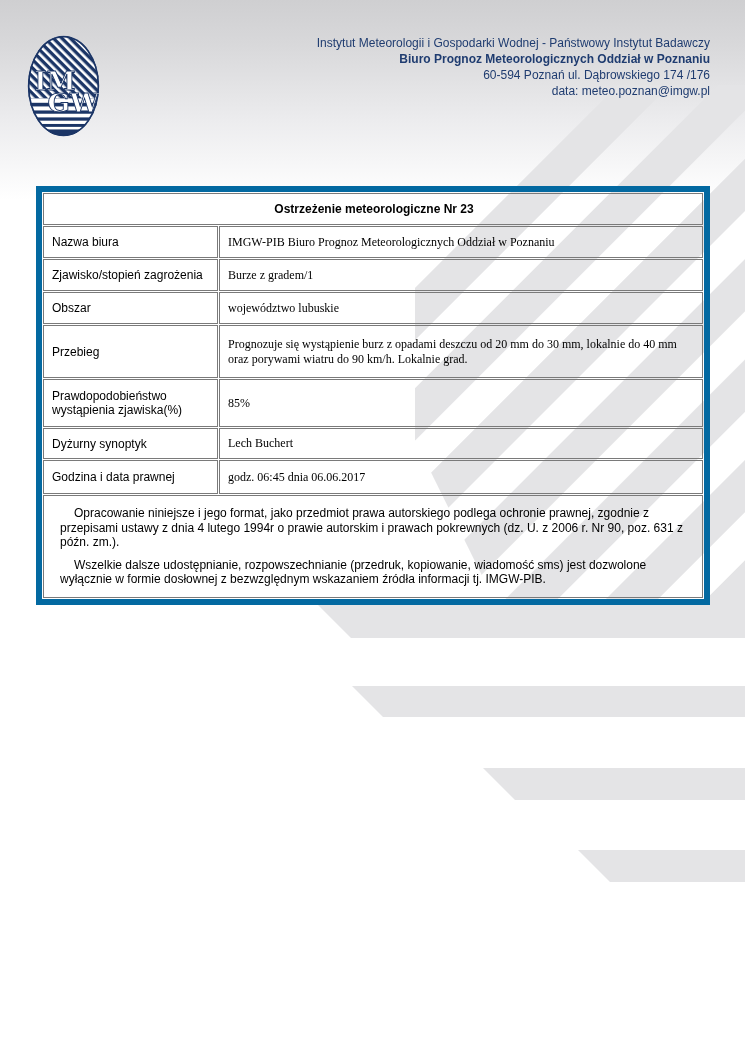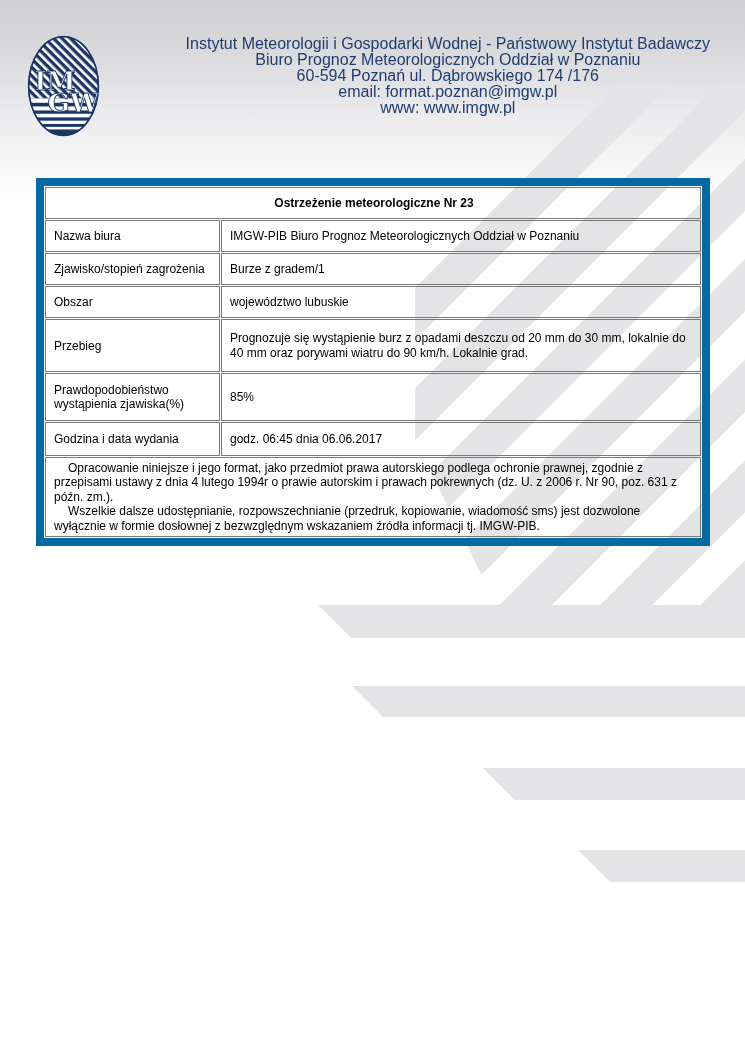--- a/index.html
+++ b/index.html
@@ -7,37 +7,37 @@
   .page{position:relative;width:745px;height:1053px;background:#ffffff;overflow:hidden;}
 
   
   .top-gradient{position:absolute;left:0;top:0;width:745px;height:200px;
     background:linear-gradient(180deg,#cfcfd1 0%,#d8d8da 22%,#ececee 60%,#ffffff 100%);}
 
   
   .watermark{position:absolute;left:0;top:0;}
 
   
-  .org-block{position:absolute;top:36px;right:35px;text-align:center;
-    color:#1f3c70;font-size:16px;line-height:15.9px;z-index:2;}
-  .org-block .bold{font-weight:normal;}
+  .org-block{position:absolute;top:36px;right:35px;text-align:right;
+    color:#1f3c70;font-size:12px;line-height:15.9px;z-index:2;}
+  .org-block .bold{font-weight:bold;}
   .logo{position:absolute;left:27px;top:34px;width:73px;height:104px;z-index:2;}
 
   
-  table.warning{position:absolute;left:36px;top:178px;width:674px;
+  table.warning{position:absolute;left:36px;top:186px;width:674px;
     border-collapse:separate;border-spacing:1px;
-    border:8px solid #0369a1;background:transparent;z-index:1;
+    border:6px solid #0369a1;background:transparent;z-index:1;
     table-layout:fixed;}
   table.warning td{border:1px solid #7a7a7a;vertical-align:middle;background:transparent;
     font-size:12px;color:#000;padding:2px 6px 2px 8px;overflow:hidden;}
   td.title-cell{text-align:center;font-weight:bold;font-size:13.5px;color:#e20613;padding:2px;}
   td.label{font-weight:normal;font-size:11px;padding:2px 2px 2px 6px;line-height:14px;}
-  td.value{line-height:15px;}
+  td.value{line-height:15px;font-family:Liberation Serif, serif;}
   td.copyright{vertical-align:top;font-size:11.7px;line-height:14.6px;padding:4px 8px;}
-  td.copyright p{margin:0;text-indent:14px;}
+  td.copyright p{margin:8px;text-indent:14px;}
   .col-label{width:175px;}
 </style>
 </head>
 <body>
 
 <div class="page">
 
   <div class="top-gradient"></div>
 
   <svg class="watermark" width="745" height="1053" viewBox="0 0 745 1053" aria-hidden="true">
@@ -73,22 +73,21 @@
       <ellipse cx="50" cy="70" rx="48" ry="68" fill="none" stroke="#1b3566" stroke-width="3"></ellipse>
       <text x="10" y="76" font-family="DejaVu Serif, serif" font-weight="bold" font-size="36" fill="#ffffff" stroke="#1b3566" stroke-width="1.2">IM</text>
       <text x="28" y="106" font-family="DejaVu Serif, serif" font-weight="bold" font-size="36" fill="#ffffff" stroke="#1b3566" stroke-width="1.2">GW</text>
     </g>
   </svg>
 
   <div class="org-block">
     <div>Instytut Meteorologii i Gospodarki Wodnej - Państwowy Instytut Badawczy</div>
     <div class="bold">Biuro Prognoz Meteorologicznych Oddział w Poznaniu</div>
     <div>60-594 Poznań ul. Dąbrowskiego 174 /176</div>
-    <div>email: format.poznan@imgw.pl</div>
-    <div>www: www.imgw.pl</div>
+    <div>data: meteo.poznan@imgw.pl</div>
   </div>
 
   <table class="warning">
     <colgroup>
         <col class="col-label">
         <col>
       </colgroup>
     <tbody>
         <tr style="height:32px">
       <td colspan="2" class="title-cell">Ostrzeżenie meteorologiczne Nr 23</td>
@@ -106,22 +105,26 @@
       <td class="value">województwo lubuskie</td>
     </tr>
     <tr style="height:53px">
       <td class="label">Przebieg</td>
       <td class="value">Prognozuje się wystąpienie burz z opadami deszczu od 20 mm do 30 mm, lokalnie do 40 mm oraz porywami wiatru do 90 km/h. Lokalnie grad.</td>
     </tr>
     <tr style="height:48px">
       <td class="label">Prawdopodobieństwo wystąpienia zjawiska(%)</td>
       <td class="value">85%</td>
     </tr>
+    <tr style="height:31px">
+      <td class="label">Dyżurny synoptyk</td>
+      <td class="value">Lech Buchert</td>
+    </tr>
     <tr style="height:34px">
-      <td class="label">Godzina i data wydania</td>
+      <td class="label">Godzina i data prawnej</td>
       <td class="value">godz. 06:45 dnia 06.06.2017</td>
     </tr>
     <tr style="height:80px">
       <td colspan="2" class="copyright">
         <p>Opracowanie niniejsze i jego format, jako przedmiot prawa autorskiego podlega ochronie prawnej, zgodnie z przepisami ustawy z dnia 4 lutego 1994r o prawie autorskim i prawach pokrewnych (dz. U. z 2006 r. Nr 90, poz. 631 z późn. zm.).</p>
         <p>Wszelkie dalsze udostępnianie, rozpowszechnianie (przedruk, kopiowanie, wiadomość sms) jest dozwolone wyłącznie w formie dosłownej z bezwzględnym wskazaniem źródła informacji tj. IMGW-PIB.</p>
       </td>
     </tr>
   </tbody>
     </table>

